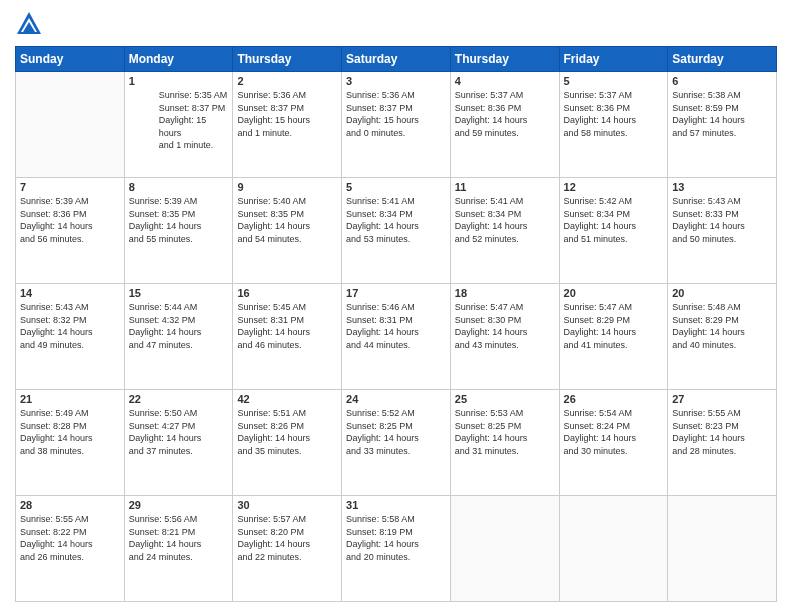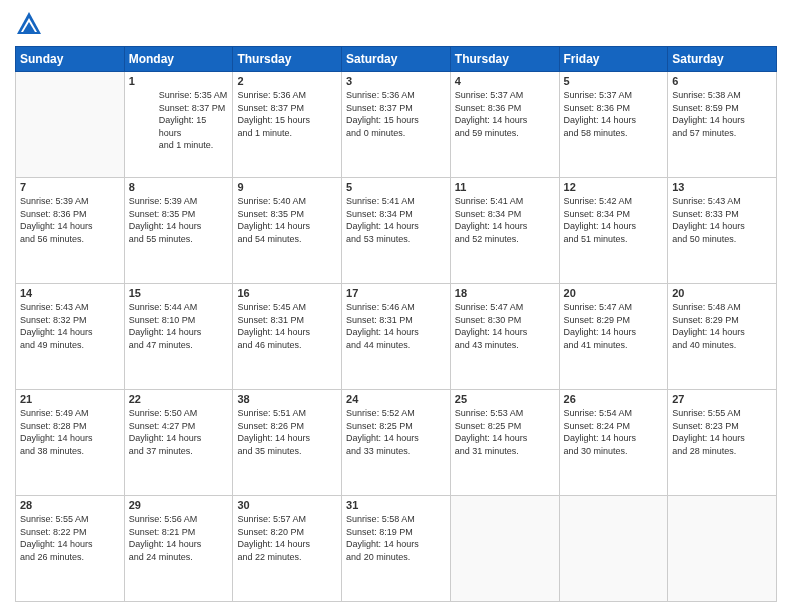--- a/index.html
+++ b/index.html
@@ -235,21 +235,21 @@
           <td>
             <span class="day-num">14</span>
             <div class="day-info" style="white-space: pre-line;">Sunrise: 5:43 AM
 Sunset: 8:32 PM
 Daylight: 14 hours
 and 49 minutes.</div>
           </td>
           <td>
             <span class="day-num">15</span>
             <div class="day-info" style="white-space: pre-line;">Sunrise: 5:44 AM
-Sunset: 8:10 PM
+Sunset: 4:32 PM
 Daylight: 14 hours
 and 47 minutes.</div>
           </td>
           <td>
             <span class="day-num">16</span>
             <div class="day-info" style="white-space: pre-line;">Sunrise: 5:45 AM
 Sunset: 8:31 PM
 Daylight: 14 hours
 and 46 minutes.</div>
           </td>
@@ -291,21 +291,21 @@
 and 38 minutes.</div>
           </td>
           <td>
             <span class="day-num">22</span>
             <div class="day-info" style="white-space: pre-line;">Sunrise: 5:50 AM
 Sunset: 4:27 PM
 Daylight: 14 hours
 and 37 minutes.</div>
           </td>
           <td>
-            <span class="day-num">38</span>
+            <span class="day-num">42</span>
             <div class="day-info" style="white-space: pre-line;">Sunrise: 5:51 AM
 Sunset: 8:26 PM
 Daylight: 14 hours
 and 35 minutes.</div>
           </td>
           <td>
             <span class="day-num">24</span>
             <div class="day-info" style="white-space: pre-line;">Sunrise: 5:52 AM
 Sunset: 8:25 PM
 Daylight: 14 hours

